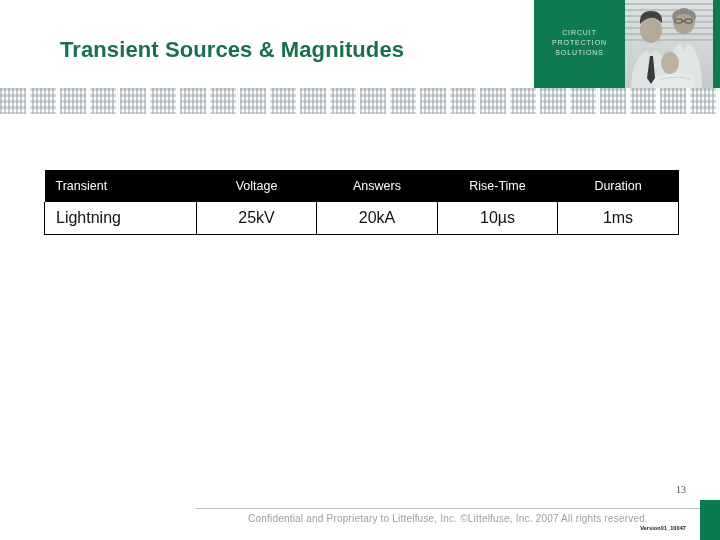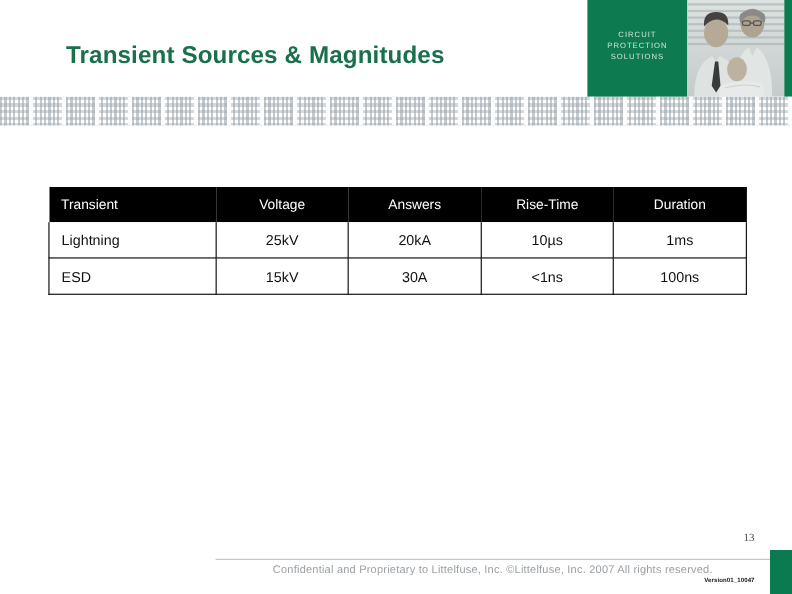--- a/index.html
+++ b/index.html
@@ -129,21 +129,21 @@
     padding: 0 0 0 0;
     border: none;
     text-align: center;
   }
   table.data thead th.col-name {
     text-align: left;
     padding-left: 11px;
   }
   table.data tbody td {
     height: 30px;
-    font-size: 13px;
+    font-size: 16px;
     color: #121212;
     border-left: 1px solid #000000;
     border-right: 1px solid #000000;
     border-bottom: 1px solid #000000;
     text-align: center;
     background: #ffffff;
   }
   table.data tbody td.col-name {
     text-align: left;
     padding-left: 11px;
@@ -336,27 +336,20 @@
         </tr>
       </thead>
       <tbody>
         <tr>
           <td class="col-name">Lightning</td>
           <td>25kV</td>
           <td>20kA</td>
           <td>10µs</td>
           <td>1ms</td>
         </tr>
-        <tr>
-          <td class="col-name">ESD</td>
-          <td>15kV</td>
-          <td>30A</td>
-          <td>&lt;1ns</td>
-          <td>100ns</td>
-        </tr>
       </tbody>
     </table>
   </div>
 
   <div class="page-number">13</div>
 
   <div class="footer-rule"></div>
 
   <div class="footer-copyright">Confidential and Proprietary to Littelfuse, Inc.  ©Littelfuse, Inc. 2007 All rights reserved.</div>
 

